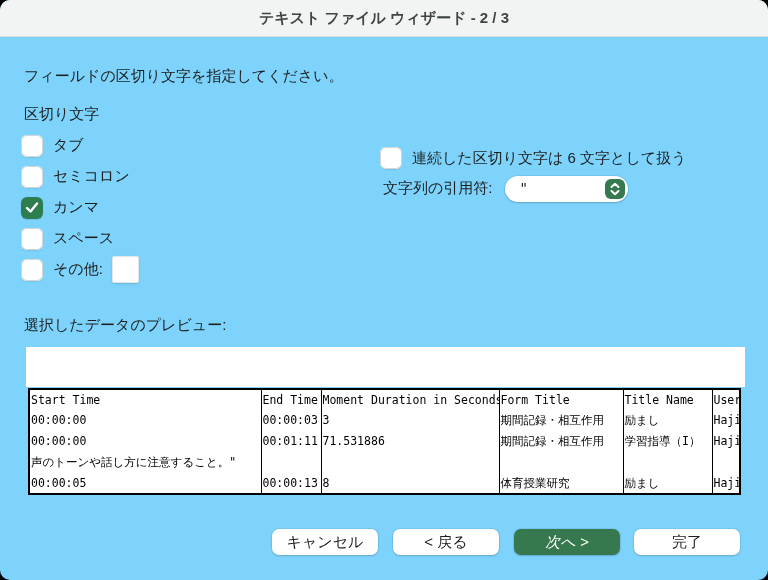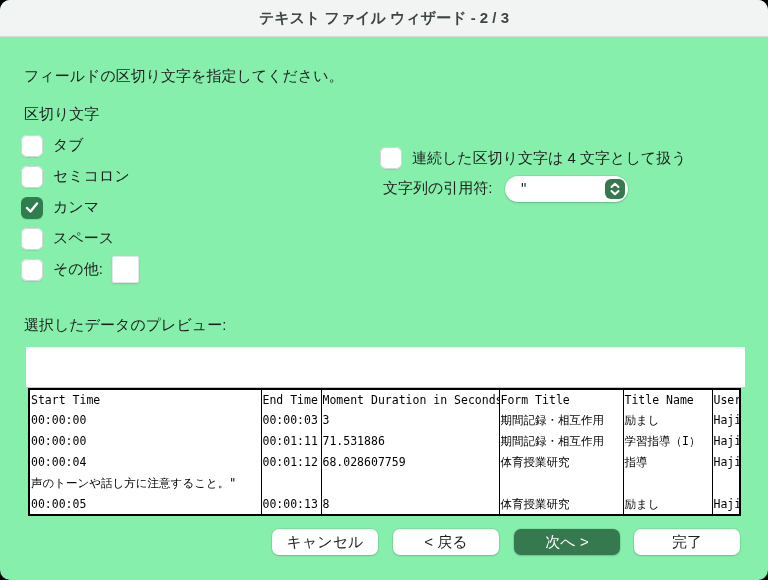--- a/index.html
+++ b/index.html
@@ -1,18 +1,18 @@
 <!DOCTYPE html>
 <html><head>
 <meta charset="utf-8">
 <style>
   * { margin:0; padding:0; box-sizing:border-box; }
   html,body { width:768px; height:580px; background:#000; font-family:"Liberation Sans", sans-serif; }
   .window {
-    position:relative; width:768px; height:580px; background:#86efac;
+    position:relative; width:768px; height:580px; background:#7dd3fc;
     border-radius:10px; overflow:hidden; color:#1d1f1e;
   }
   .titlebar {
     position:absolute; top:0; left:0; right:0; height:37px;
     background:#f1f4f3; border-bottom:1px solid #d7dcda;
     display:flex; align-items:center; justify-content:center;
     font-size:15px; font-weight:bold; color:#3e4644;
   }
   .heading { position:absolute; top:67px; left:24px; font-size:15px; font-weight:normal; }
   .section-label { position:absolute; top:105px; left:24px; font-size:15px; }
@@ -53,21 +53,21 @@
     padding:0 1px; height:21px; vertical-align:top;
     font-family:"DejaVu Sans Mono", monospace; font-size:11.5px; line-height:20px;
     white-space:nowrap; overflow:hidden; color:#000;
   }
   .btn {
     position:absolute; top:529px; height:26px; width:106px; border-radius:7px;
     background:#fff; box-shadow: 0 0 0 1px rgba(0,0,0,.06), 0 1px 2px rgba(0,0,0,.15);
     display:flex; align-items:center; justify-content:center; font-size:15px; color:#1d1f1e;
     cursor:default;
   }
-  .btn.primary { color:#fff; }
+  .btn.primary { color:#fff;font-style:italic; }
 </style>
 </head>
 <body>
 
 <div class="window">
 
   <div class="titlebar">
     <span>テキスト ファイル ウィザード - 2 / 3</span>
   </div>
 
@@ -98,21 +98,21 @@
       </div>
       <div class="delim-row">
         <span class="checkbox"></span>
         <span class="delim-label">その他:</span>
         <input class="other-input" type="text" style="">
       </div>
     </div>
 
   <div class="consec-row">
     <span class="checkbox"></span>
-    <span class="delim-label">連続した区切り文字は 4 文字として扱う</span>
+    <span class="delim-label">連続した区切り文字は 6 文字として扱う</span>
   </div>
 
   <div class="qualifier-row">
     <span class="qualifier-label">文字列の引用符:</span>
     <div class="dropdown">
       <span class="dropdown-value">"</span>
       <span class="stepper" style="background: rgb(55, 121, 79);">
         <svg width="12" height="14" viewBox="0 0 12 14">
           <path d="M2.5 5 L6 1.7 L9.5 5" stroke="#fff" stroke-width="2" fill="none" stroke-linecap="round" stroke-linejoin="round"></path>
           <path d="M2.5 9 L6 12.3 L9.5 9" stroke="#fff" stroke-width="2" fill="none" stroke-linecap="round" stroke-linejoin="round"></path>
@@ -154,28 +154,20 @@
           </tr>
           <tr>
             <td>00:00:00</td>
             <td>00:01:11</td>
             <td>71.531886</td>
             <td>期間記録・相互作用</td>
             <td>学習指導（I）</td>
             <td>Haji</td>
           </tr>
           <tr>
-            <td>00:00:04</td>
-            <td>00:01:12</td>
-            <td>68.028607759</td>
-            <td>体育授業研究</td>
-            <td>指導</td>
-            <td>Haji</td>
-          </tr>
-          <tr>
             <td>声のトーンや話し方に注意すること。"</td>
             <td></td>
             <td></td>
             <td></td>
             <td></td>
             <td></td>
           </tr>
           <tr>
             <td>00:00:05</td>
             <td>00:00:13</td>

